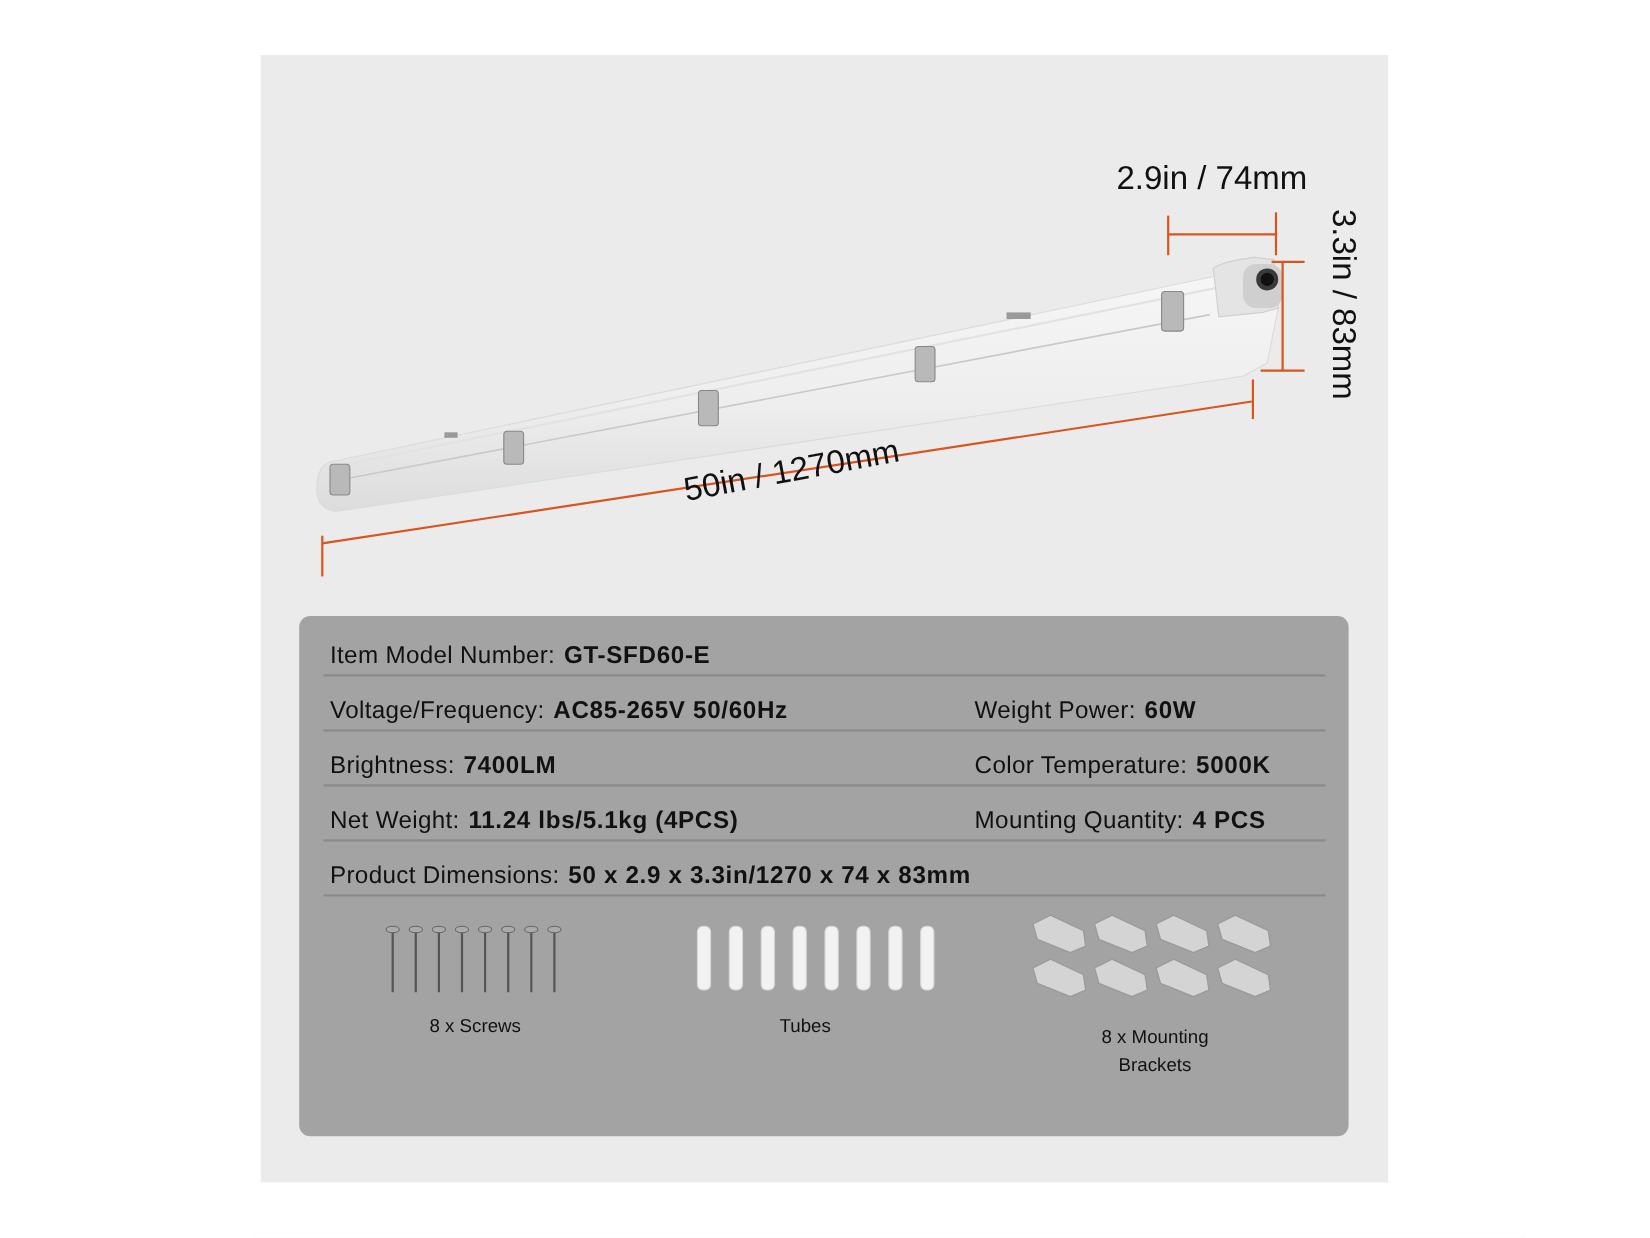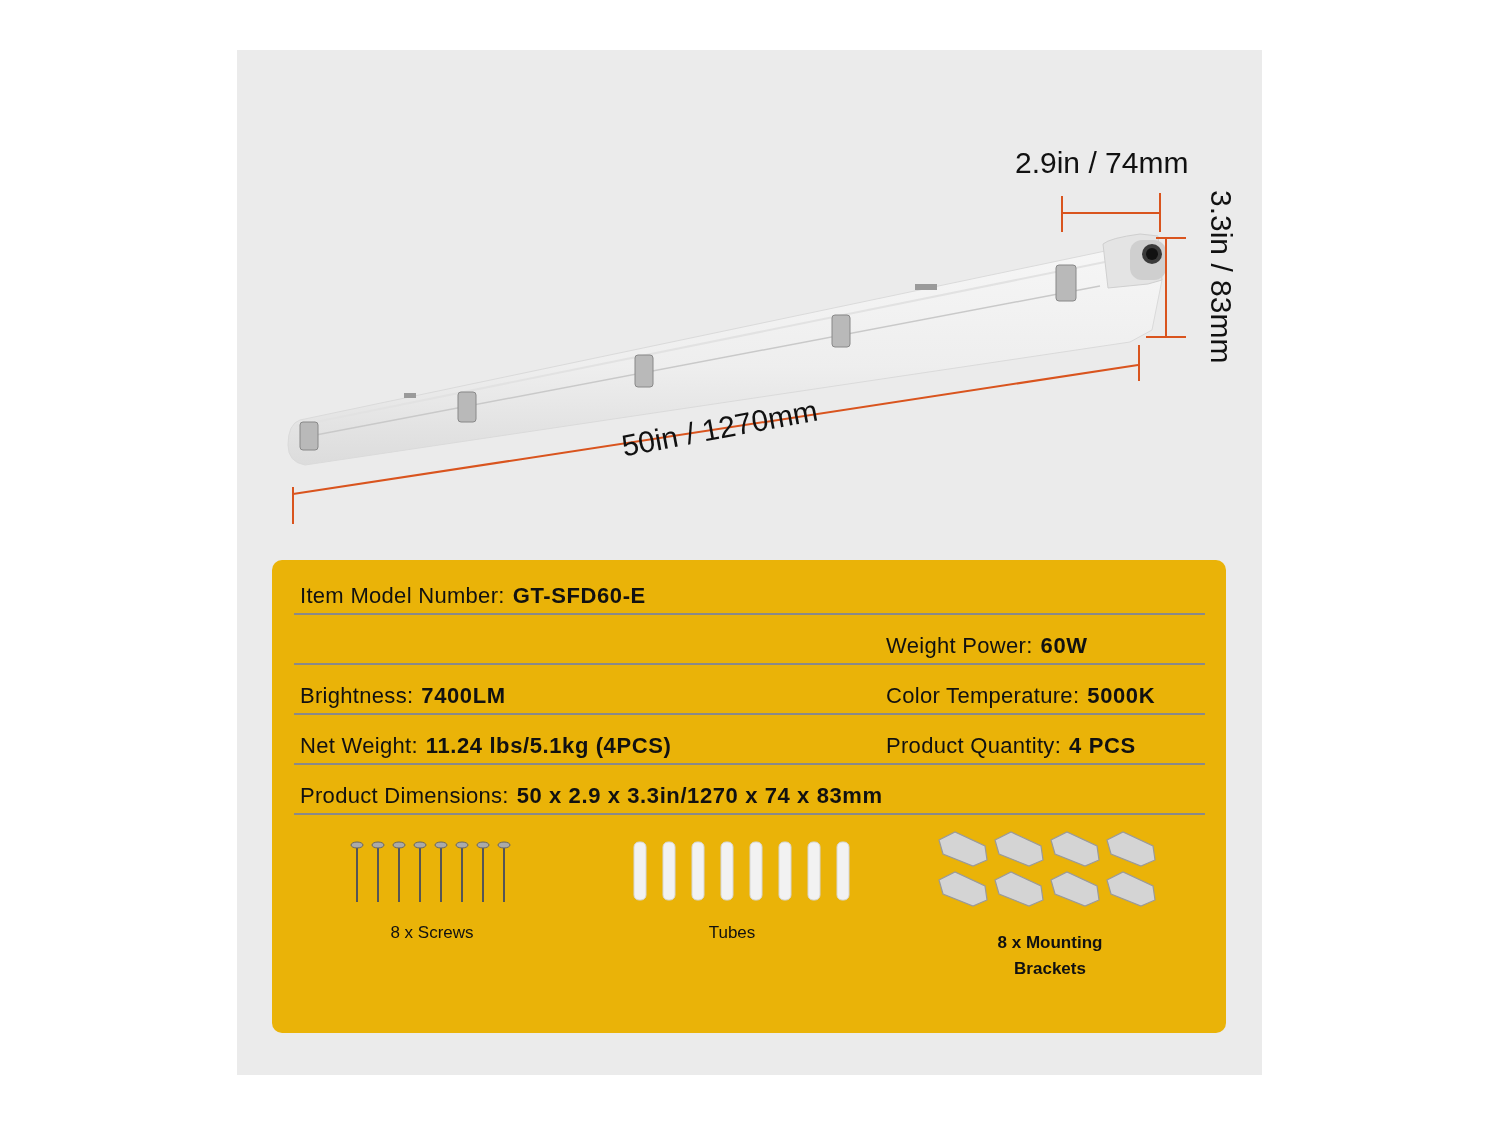--- a/index.html
+++ b/index.html
@@ -11,39 +11,39 @@
   
   .product-area { position: absolute; left: 0; top: 0; width: 1500px; height: 560px; text-decoration: underline; }
   .dim-label { position: absolute; font-size: 30px; font-weight: 400; color: #111; white-space: nowrap; letter-spacing: 0px; }
   .dim-width { left: 1015px; top: 146px; }
   .dim-height { left: 1176px; top: 190px; transform-origin: left top; transform: translate(62px, 0) rotate(90deg); }
   .dim-length { left: 619px; top: 430px; transform-origin: left top; transform: rotate(-10.6deg); }
 
   svg.lamp { position: absolute; left: 0; top: 0; }
 
   
-  .card { position: absolute; left: 272px; top: 560px; width: 954px; height: 473px; background: #eab308; border-radius: 10px; }
+  .card { position: absolute; left: 272px; top: 560px; width: 954px; height: 473px; background: #a3a3a3; border-radius: 10px; }
   .spec-row { position: absolute; left: 22px; width: 911px; height: 50px; border-bottom: 2px solid #8a8a8a; }
   .cell { position: absolute; bottom: 4px; font-size: 22px; white-space: nowrap; }
   .cell .k { font-weight: 400; letter-spacing: 0.3px; }
   .cell .v { font-weight: 700; letter-spacing: 0.6px; margin-left: 8px; }
   .r0 { top: 5px; }
   .r1 { top: 55px; }
   .r2 { top: 105px; }
   .r3 { top: 155px; }
   .r4 { top: 205px; }
   .c-left { left: 6px; }
   .c-right { left: 592px; }
 
   .acc { position: absolute; top: 280px; width: 260px; height: 180px; text-align: center; }
   .acc svg { display: block; margin: 0 auto; }
   .acc-label { font-size: 17px; line-height: 26px; color: #111; margin-top: 14px; }
   .acc-1 { left: 30px; }
   .acc-2 { left: 330px; }
-  .acc-3 { left: 648px; font-weight: bold; }
+  .acc-3 { left: 648px; }
 </style>
 </head>
 <body>
 
 <div class="panel"></div>
 
 <div class="product-area">
   <svg class="lamp" width="1500" height="560">
     <defs>
       <linearGradient id="body" x1="0" y1="0" x2="0" y2="1">
@@ -91,38 +91,41 @@
   <div class="dim-label dim-length">50in / 1270mm</div>
 </div>
 
 <div class="card">
   <div class="spec-row r0">
     <div class="cell c-left">
       <span class="k">Item Model Number:</span><span class="v">GT-SFD60-E</span>
     </div>
   </div>
   <div class="spec-row r1">
+    <div class="cell c-left">
+      <span class="k">Voltage/Frequency:</span><span class="v">AC85-265V 50/60Hz</span>
+    </div>
     <div class="cell c-right">
       <span class="k">Weight Power:</span><span class="v">60W</span>
     </div>
   </div>
   <div class="spec-row r2">
     <div class="cell c-left">
       <span class="k">Brightness:</span><span class="v">7400LM</span>
     </div>
     <div class="cell c-right">
       <span class="k">Color Temperature:</span><span class="v">5000K</span>
     </div>
   </div>
   <div class="spec-row r3">
     <div class="cell c-left">
       <span class="k">Net Weight:</span><span class="v">11.24 lbs/5.1kg (4PCS)</span>
     </div>
     <div class="cell c-right">
-      <span class="k">Product Quantity:</span><span class="v">4 PCS</span>
+      <span class="k">Mounting Quantity:</span><span class="v">4 PCS</span>
     </div>
   </div>
   <div class="spec-row r4">
     <div class="cell c-left">
       <span class="k">Product Dimensions:</span><span class="v">50 x 2.9 x 3.3in/1270 x 74 x 83mm</span>
     </div>
   </div>
 
   <div class="acc acc-1">
     <svg width="170" height="66">

